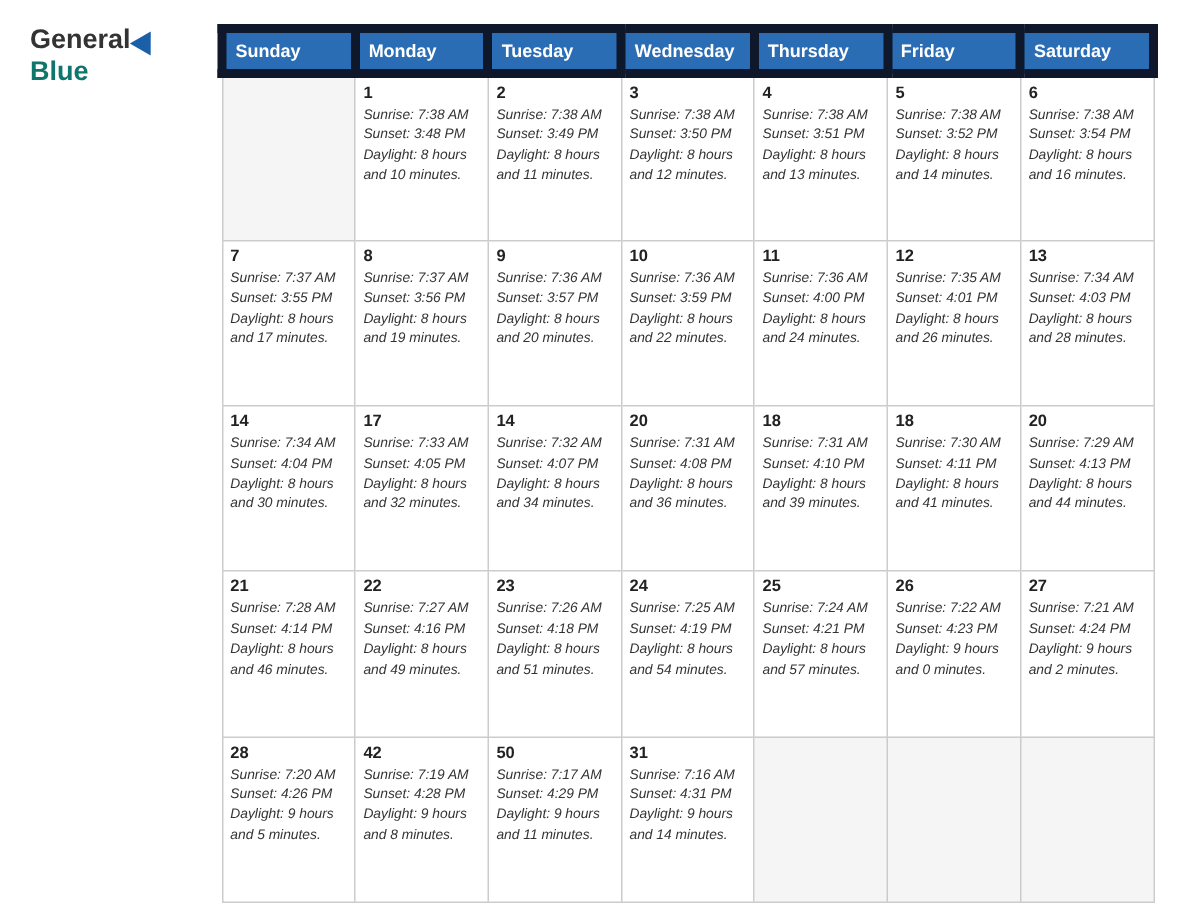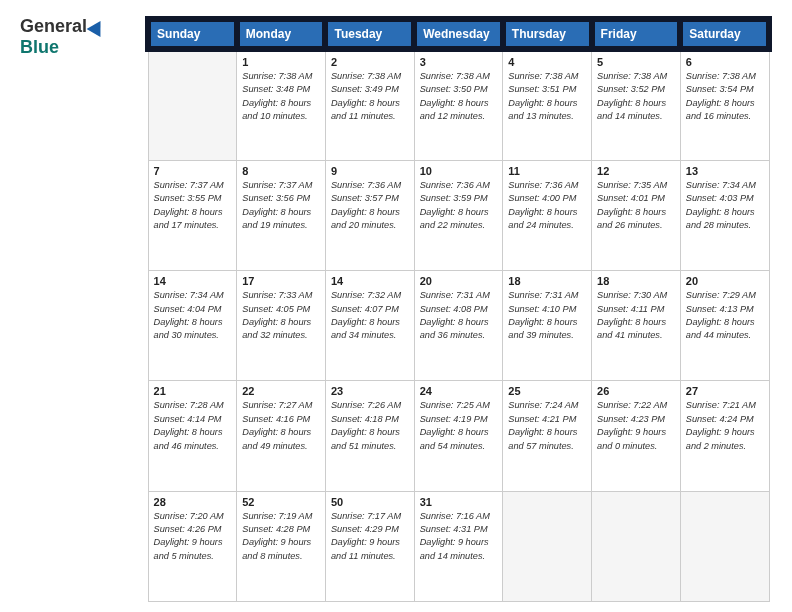--- a/index.html
+++ b/index.html
@@ -248,21 +248,21 @@
             <span class="day-num">27</span>
             <div class="day-info">Sunrise: 7:21 AM<br>Sunset: 4:24 PM<br>Daylight: 9 hours<br>and 2 minutes.</div>
           </td>
         </tr>
         <tr>
           <td>
             <span class="day-num">28</span>
             <div class="day-info">Sunrise: 7:20 AM<br>Sunset: 4:26 PM<br>Daylight: 9 hours<br>and 5 minutes.</div>
           </td>
           <td>
-            <span class="day-num">52</span>
+            <span class="day-num">42</span>
             <div class="day-info">Sunrise: 7:19 AM<br>Sunset: 4:28 PM<br>Daylight: 9 hours<br>and 8 minutes.</div>
           </td>
           <td>
             <span class="day-num">50</span>
             <div class="day-info">Sunrise: 7:17 AM<br>Sunset: 4:29 PM<br>Daylight: 9 hours<br>and 11 minutes.</div>
           </td>
           <td>
             <span class="day-num">31</span>
             <div class="day-info">Sunrise: 7:16 AM<br>Sunset: 4:31 PM<br>Daylight: 9 hours<br>and 14 minutes.</div>
           </td>

